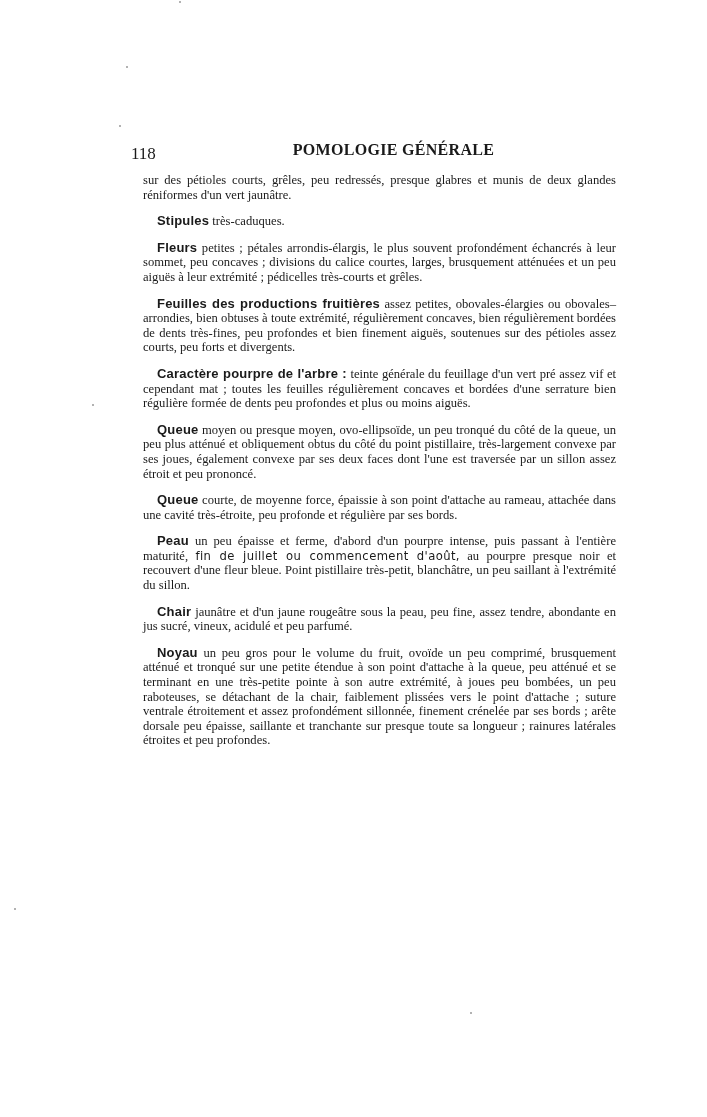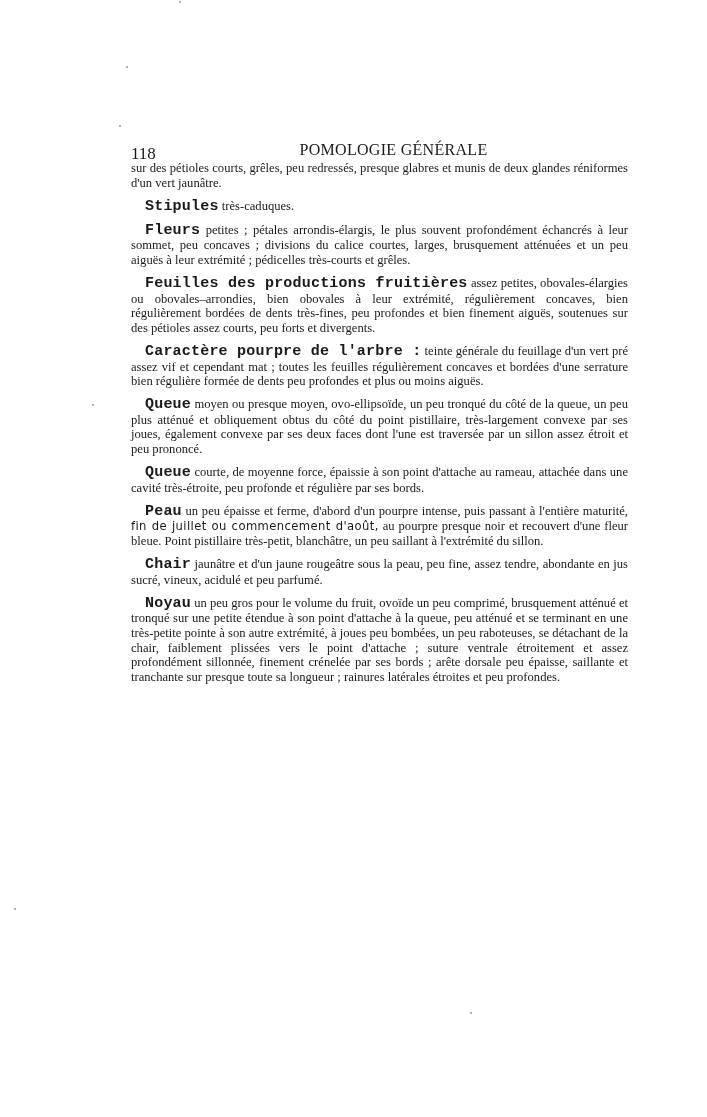--- a/index.html
+++ b/index.html
@@ -4,25 +4,25 @@
 <style>
   html, body { margin: 0; padding: 0; background: #ffffff; }
   body { width: 707px; height: 1117px; position: relative; overflow: hidden; }
   .page {
     position: absolute; left: 131px; top: 139px; width: 497px;
     font-family: "Liberation Serif", "DejaVu Serif", serif;
     color: #1a1a1a; font-size: 12.6px; line-height: 14.6px;
   }
   .header { position: relative; height: 22px; }
   .page-number { position: absolute; left: 0; top: 4px; font-size: 17px; line-height: 22px; }
-  .running-title { position: absolute; left: 4px; right: 0; text-align: center; font-size: 16px; line-height: 22px; letter-spacing: 0.3px; padding-left: 24px; }
-  p { margin: 0; text-align: justify; text-align-last: left; }
+  .running-title { position: absolute; left: 4px; right: 0; text-align: center; font-size: 16px; line-height: 22px; letter-spacing: 0.3px; padding-left: 24px; font-weight: bold; }
+  p { margin: 12px; text-align: justify; text-align-last: left; }
   p.cont { text-indent: 0; }
   p.entry { text-indent: 14px; margin-top: 8.5px; }
-  .term { font-family: Liberation Mono, monospace; font-weight: bold; font-size: 15px; letter-spacing: 0.2px; }
+  .term { font-family: Liberation Sans, sans-serif; font-weight: bold; font-size: 13px; letter-spacing: 0.2px; }
   .emph { font-family: "DejaVu Sans", sans-serif; font-size: 11.6px; letter-spacing: 0.4px; }
   .speck { position: absolute; width: 2px; height: 2px; background: #999; border-radius: 1px; }
 </style>
 </head>
 <body>
 
 <div class="speck" style="left:179px;top:1px;"></div>
 <div class="speck" style="left:126px;top:66px;"></div>
 <div class="speck" style="left:119px;top:125px;"></div>
 <div class="speck" style="left:92px;top:404px;"></div>
@@ -35,21 +35,21 @@
     <span class="running-title">POMOLOGIE GÉNÉRALE</span>
   </div>
 
   <p class="cont">sur des pétioles courts, grêles, peu redressés, presque glabres et munis de deux glandes réniformes d'un vert jaunâtre.</p>
 
   <p class="entry"><span class="term">Stipules</span><span> très-caduques.</span></p>
 
 
   <p class="entry"><span class="term">Fleurs</span><span> petites ; pétales arrondis-élargis, le plus souvent profondément échancrés à leur sommet, peu concaves ; divisions du calice courtes, larges, brusquement atténuées et un peu aiguës à leur extrémité ; pédicelles très-courts et grêles.</span></p>
 
-  <p class="entry"><span class="term">Feuilles des productions fruitières</span><span> assez petites, obovales-élargies ou obovales–arrondies, bien obovales à leur extrémité, régulièrement concaves, bien régulièrement bordées de dents très-fines, peu profondes et bien finement aiguës, soutenues sur des pétioles assez courts, peu forts et divergents.</span></p>
+  <p class="entry"><span class="term">Feuilles des productions fruitières</span><span> assez petites, obovales-élargies ou obovales–arrondies, bien obtuses à toute extrémité, régulièrement concaves, bien régulièrement bordées de dents très-fines, peu profondes et bien finement aiguës, soutenues sur des pétioles assez courts, peu forts et divergents.</span></p>
 
   <p class="entry"><span class="term">Caractère pourpre de l'arbre :</span><span> teinte générale du feuillage d'un vert pré assez vif et cependant mat ; toutes les feuilles régulièrement concaves et bordées d'une serrature bien régulière formée de dents peu profondes et plus ou moins aiguës.</span></p>
 
   <p class="entry"><span class="term">Queue</span><span> moyen ou presque moyen, ovo-ellipsoïde, un peu tronqué du côté de la queue, un peu plus atténué et obliquement obtus du côté du point pistillaire, très-largement convexe par ses joues, également convexe par ses deux faces dont l'une est traversée par un sillon assez étroit et peu prononcé.</span></p>
 
   <p class="entry"><span class="term">Queue</span><span> courte, de moyenne force, épaissie à son point d'attache au rameau, attachée dans une cavité très-étroite, peu profonde et régulière par ses bords.</span></p>
 
   <p class="entry"><span class="term">Peau</span><span> un peu épaisse et ferme, d'abord d'un pourpre intense, puis passant à l'entière maturité, </span><span class="emph">fin de juillet ou commencement d'août,</span><span> au pourpre presque noir et recouvert d'une fleur bleue. Point pistillaire très-petit, blanchâtre, un peu saillant à l'extrémité du sillon.</span></p>
 
   <p class="entry"><span class="term">Chair</span><span> jaunâtre et d'un jaune rougeâtre sous la peau, peu fine, assez tendre, abondante en jus sucré, vineux, acidulé et peu parfumé.</span></p>

